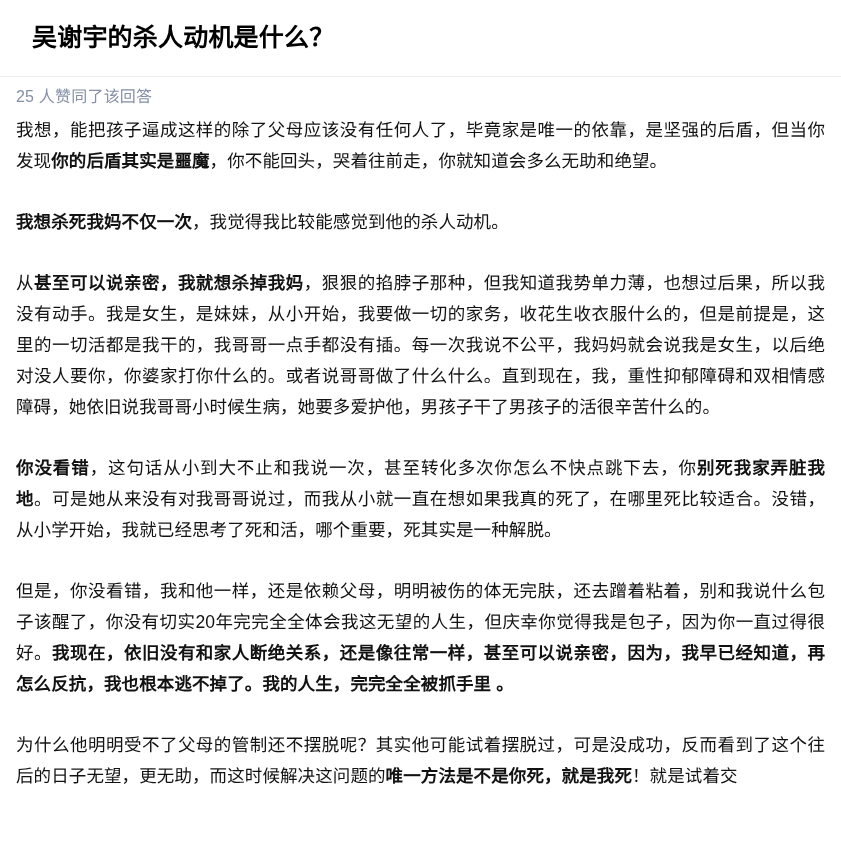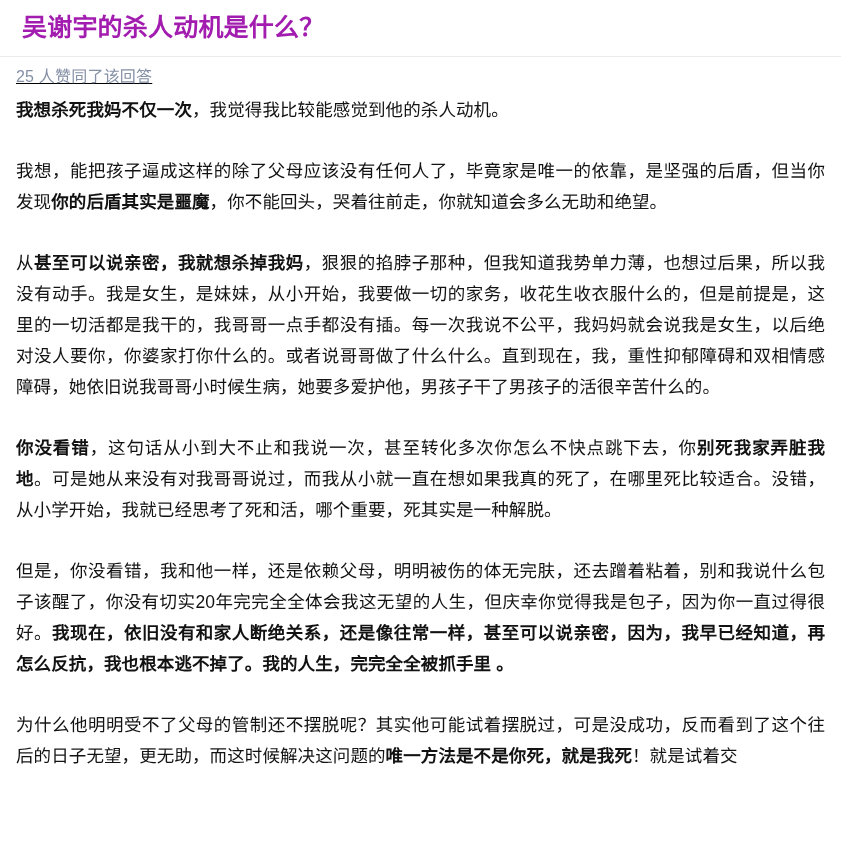--- a/index.html
+++ b/index.html
@@ -20,36 +20,35 @@
     height: 842px;
     position: relative;
     box-sizing: border-box;
     overflow: hidden;
     background: #ffffff;
   }
   .question-title {
     font-size: 25px;
     line-height: 34px;
     font-weight: bold;
-    color: #a21caf;
+    color: #000000;
     letter-spacing: 0.2px;
-    margin: 6px;
+    margin: 16px;
     padding: 4px 8px 6px 16px;
     white-space: nowrap;
   }
   .divider {
     height: 1px;
     width: 100%;
     background: #ebebeb;
     margin: 0;
     border: 0;
   }
   .meta-row {
     padding: 9px 16px 3px 16px;
-    text-decoration: underline;
   }
   .vote-meta {
     font-size: 16px;
     line-height: 22px;
     color: #8590a6;
     letter-spacing: 0.2px;
   }
   .answer-body {
     padding: 4px 16px 0 16px;
     box-sizing: border-box;
@@ -80,21 +79,21 @@
 
   <h1 class="question-title">吴谢宇的杀人动机是什么？</h1>
 
   <hr class="divider">
 
   <div class="meta-row">
     <span class="vote-meta">25 人赞同了该回答</span>
   </div>
 
   <div class="answer-body">
+    <p class="para"><span>我想，能把孩子逼成这样的除了父母应该没有任何人了，毕竟家是唯一的依靠，是坚强的后盾，但当你发现</span><b>你的后盾其实是噩魔</b><span>，你不能回头，哭着往前走，你就知道会多么无助和绝望。</span></p>
     <p class="para"><b>我想杀死我妈不仅一次</b><span>，我觉得我比较能感觉到他的杀人动机。</span></p>
-    <p class="para"><span>我想，能把孩子逼成这样的除了父母应该没有任何人了，毕竟家是唯一的依靠，是坚强的后盾，但当你发现</span><b>你的后盾其实是噩魔</b><span>，你不能回头，哭着往前走，你就知道会多么无助和绝望。</span></p>
     <p class="para"><span>从</span><b>甚至可以说亲密，我就想杀掉我妈</b><span>，狠狠的掐脖子那种，但我知道我势单力薄，也想过后果，所以我没有动手。我是女生，是妹妹，从小开始，我要做一切的家务，收花生收衣服什么的，但是前提是，这里的一切活都是我干的，我哥哥一点手都没有插。每一次我说不公平，我妈妈就会说我是女生，以后绝对没人要你，你婆家打你什么的。或者说哥哥做了什么什么。直到现在，我，重性抑郁障碍和双相情感障碍，她依旧说我哥哥小时候生病，她要多爱护他，男孩子干了男孩子的活很辛苦什么的。</span></p>
     <p class="para"><b>你没看错</b><span>，这句话从小到大不止和我说一次，甚至转化多次你怎么不快点跳下去，你</span><b>别死我家弄脏我地</b><span>。可是她从来没有对我哥哥说过，而我从小就一直在想如果我真的死了，在哪里死比较适合。没错，从小学开始，我就已经思考了死和活，哪个重要，死其实是一种解脱。</span></p>
     <p class="para"><span>但是，你没看错，我和他一样，还是依赖父母，明明被伤的体无完肤，还去蹭着粘着，别和我说什么包子该醒了，你没有切实20年完完全全体会我这无望的人生，但庆幸你觉得我是包子，因为你一直过得很好。</span><b>我现在，依旧没有和家人断绝关系，还是像往常一样，甚至可以说亲密，因为，我早已经知道，再怎么反抗，我也根本逃不掉了。我的人生，完完全全被抓手里 。</b></p>
     <p class="para"><span>为什么他明明受不了父母的管制还不摆脱呢？其实他可能试着摆脱过，可是没成功，反而看到了这个往后的日子无望，更无助，而这时候解决这问题的</span><b>唯一方法是不是你死，就是我死</b><span>！就是试着交</span></p>
   </div>
 
 </div>
 
 </body></html>

